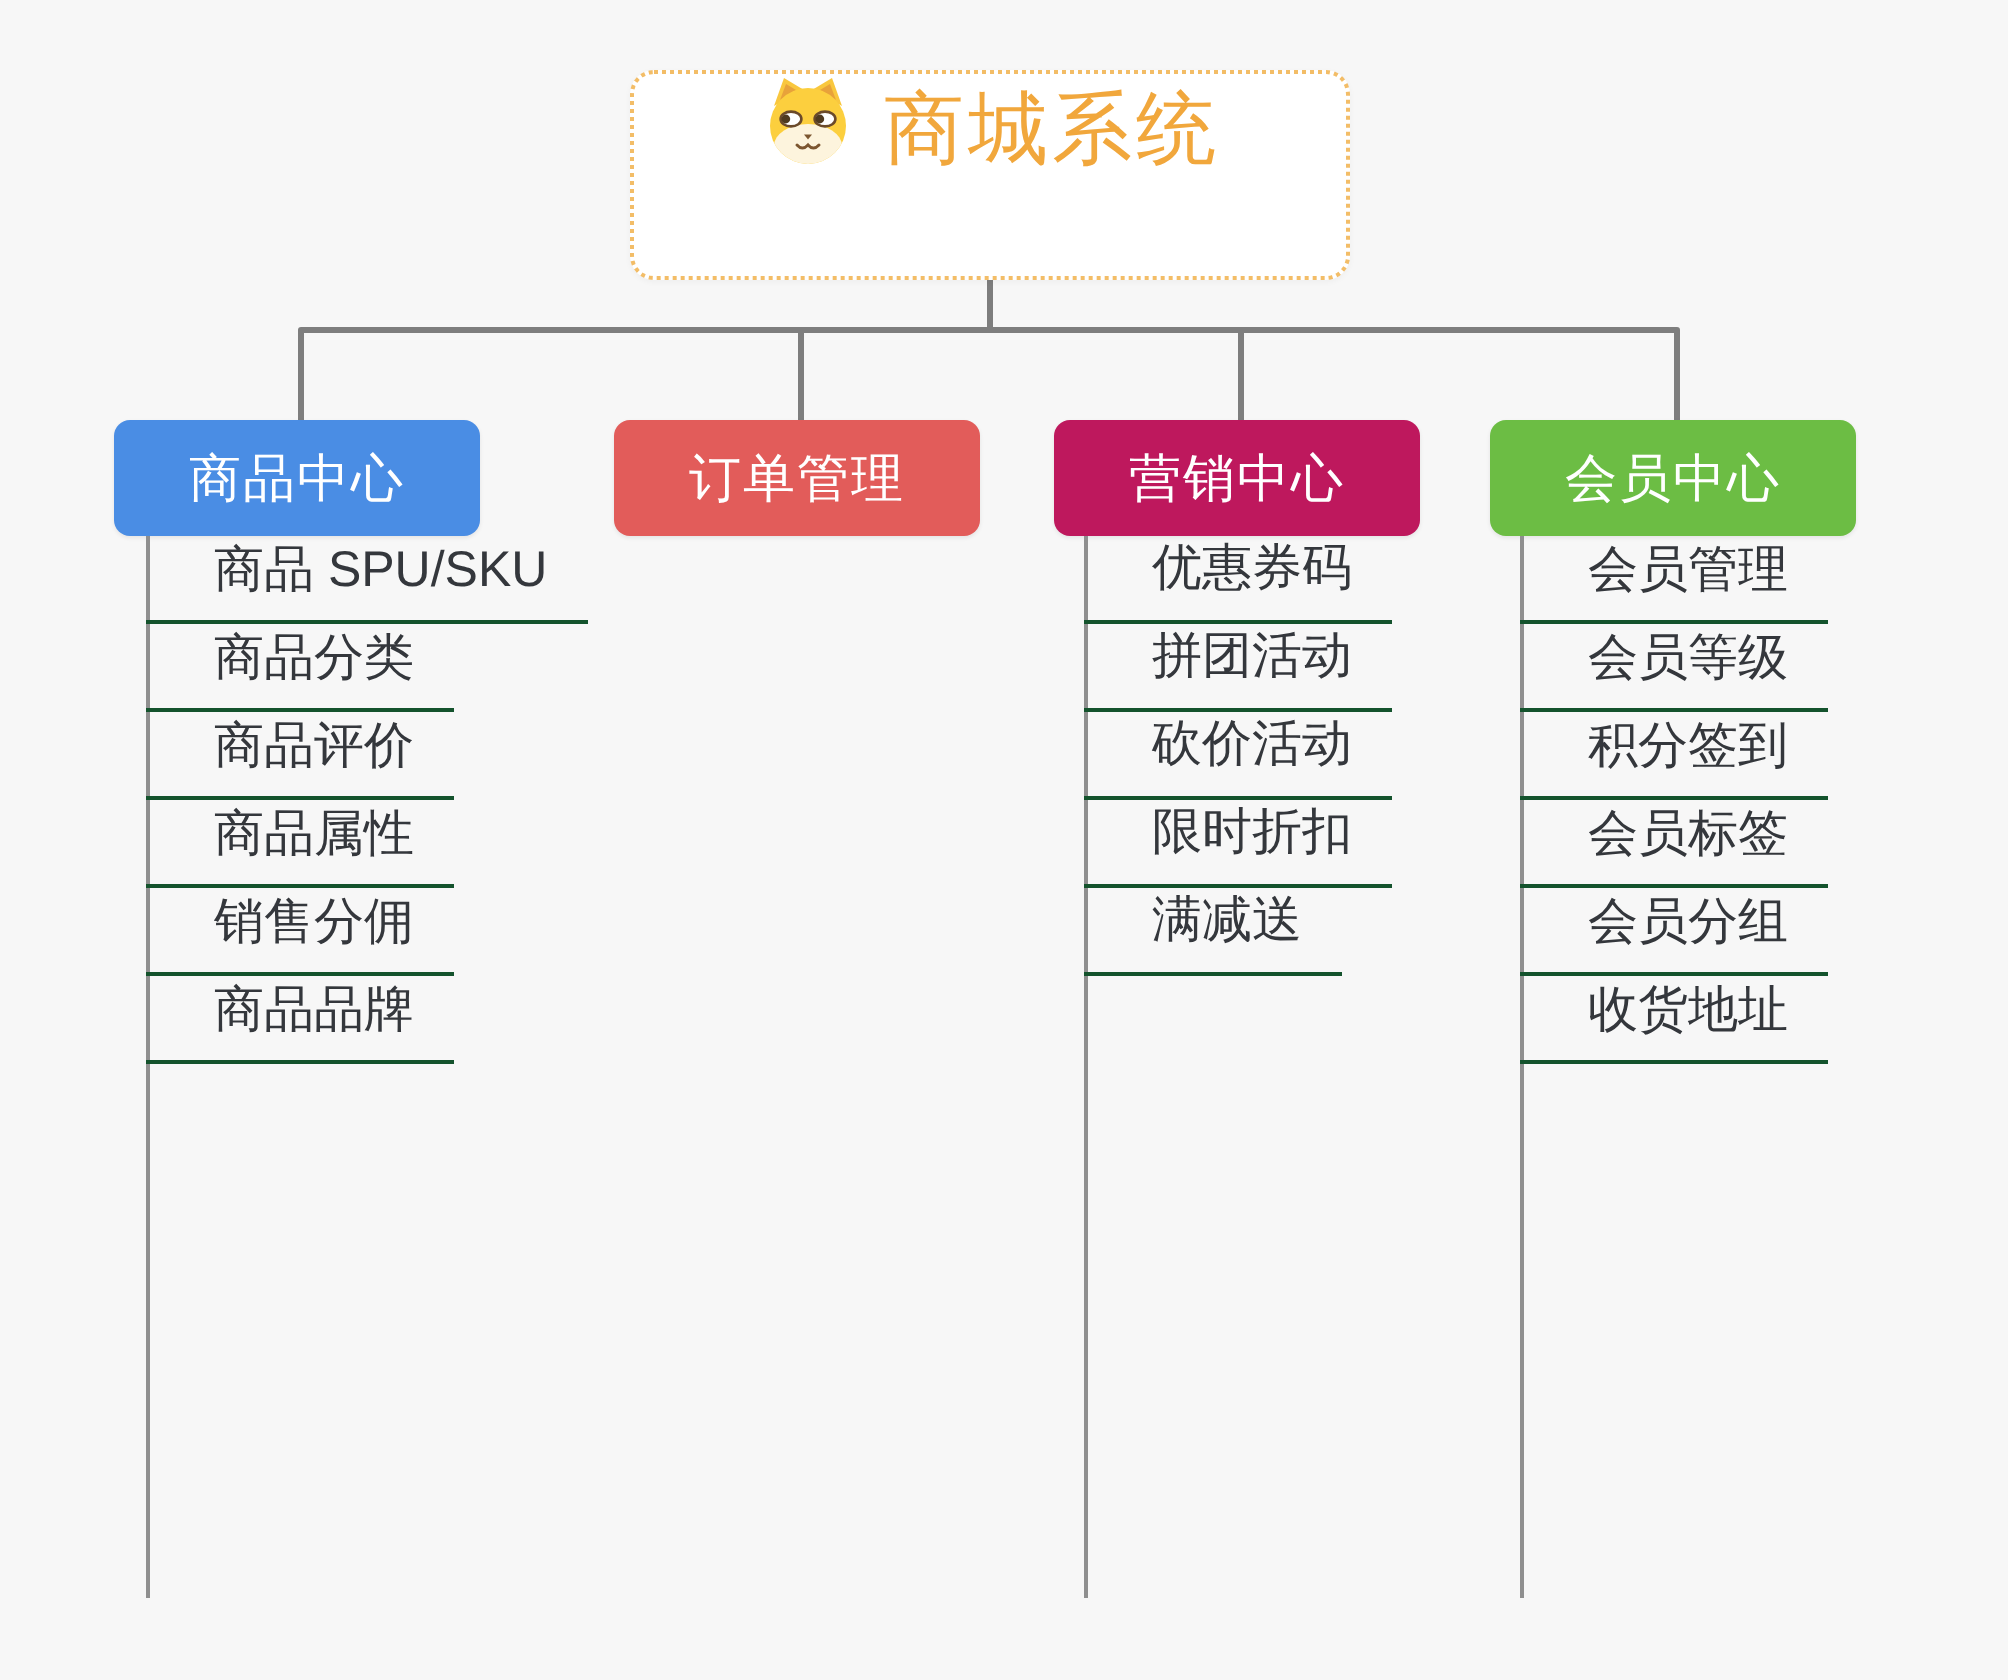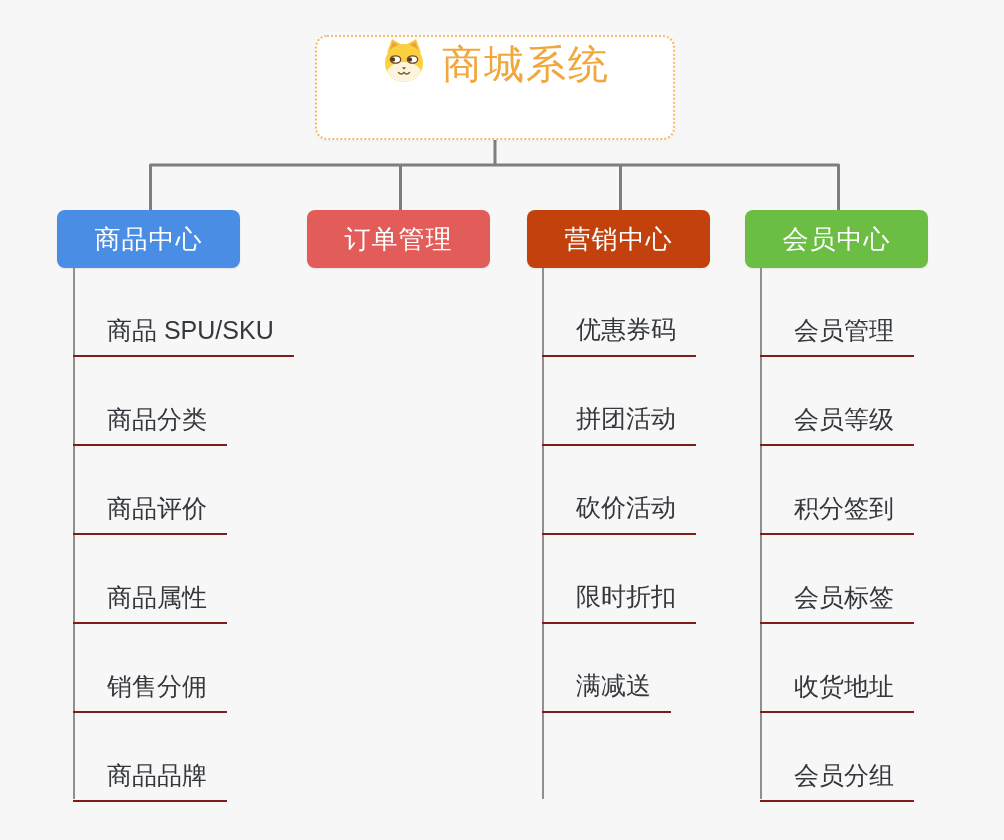--- a/index.html
+++ b/index.html
@@ -66,22 +66,21 @@
     width:2px;height:531px;
     background:#8f8f8f;
   }
   .node-item{
     position:relative;
     width:max-content;
     font-size:25px;
     line-height:34px;
     color:#34373c;
     padding:0 20px 8px 34px;
-    border-bottom:2px solid #7f1d1d;
-    margin-top:45px;
+    border-bottom:2px solid #14532d;
     cursor:pointer;
     white-space:nowrap;
   }
   .branch-col .node-item:first-of-type{margin-top:41px;}
 </style>
 </head>
 <body>
 
 <div class="canvas">
 
@@ -114,21 +113,21 @@
         <circle cx="29.9" cy="22.5" r="2.2" fill="#4f3a20"></circle>
         <path d="M22 30.2 h4 l-2 2.6 z" fill="#7c5630"></path>
         <path d="M18.5 35.5 q2.7 3 5.5 0 q2.7 3 5.5 0" stroke="#7c5630" stroke-width="1.5" fill="none" stroke-linecap="round"></path>
       </svg>
     </span>
     <span class="root-title">商城系统</span>
   </div>
 
   <div class="branch-header hdr-0" style="background-color: rgb(74, 141, 228);">商品中心</div>
   <div class="branch-header hdr-1" style="background-color: rgb(226, 92, 90);">订单管理</div>
-  <div class="branch-header hdr-2" style="background-color: #c2410c;">营销中心</div>
+  <div class="branch-header hdr-2" style="background-color: #be185d;">营销中心</div>
   <div class="branch-header hdr-3" style="background-color: rgb(108, 189, 68);">会员中心</div>
 
   <div class="branch-col col-0">
     <div class="branch-spine"></div>
     <div class="node-item">商品 SPU/SKU</div>
     <div class="node-item">商品分类</div>
     <div class="node-item">商品评价</div>
     <div class="node-item">商品属性</div>
     <div class="node-item">销售分佣</div>
     <div class="node-item">商品品牌</div>
@@ -143,17 +142,17 @@
     <div class="node-item">限时折扣</div>
     <div class="node-item">满减送</div>
   </div>
 
   <div class="branch-col col-3">
     <div class="branch-spine"></div>
     <div class="node-item">会员管理</div>
     <div class="node-item">会员等级</div>
     <div class="node-item">积分签到</div>
     <div class="node-item">会员标签</div>
+    <div class="node-item">会员分组</div>
     <div class="node-item">收货地址</div>
-    <div class="node-item">会员分组</div>
   </div>
 
 </div>
 
 </body></html>

